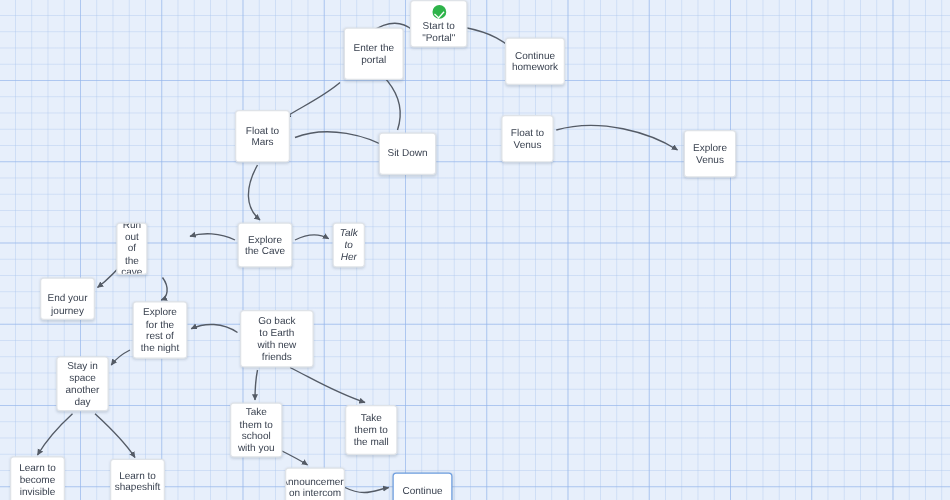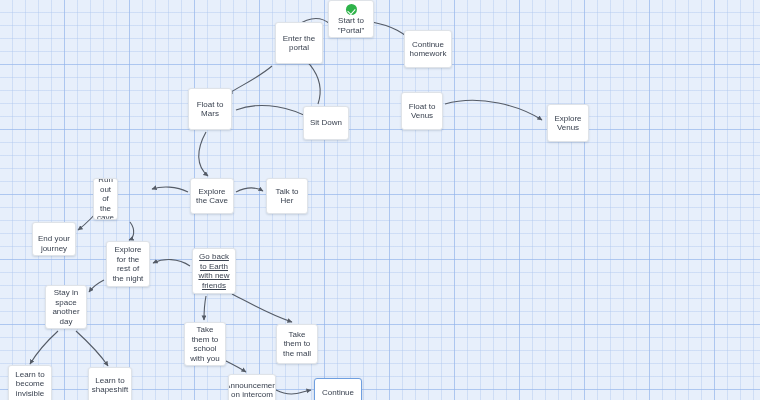--- a/index.html
+++ b/index.html
@@ -93,29 +93,29 @@
       <div class="node" style="left: 303px; top: 106px; width: 46px; height: 34px;"><span class="node-label">Sit Down</span></div>
       <div class="node" style="left: 401px; top: 92px; width: 42px; height: 38px;"><span class="node-label">Float to
 Venus</span></div>
       <div class="node" style="left: 547px; top: 104px; width: 42px; height: 38px;"><span class="node-label">Explore
 Venus</span></div>
       <div class="node" style="left: 93px; top: 178px; width: 25px; height: 42px;"><span class="node-label">Run out
 of the
 cave</span></div>
       <div class="node" style="left: 190px; top: 178px; width: 44px; height: 36px;"><span class="node-label">Explore
 the Cave</span></div>
-      <div class="node" style="left: 266px; top: 178px; width: 42px; height: 36px;"><span class="node-label">Talk to
+      <div class="node" style="left: 266px; top: 178px; width: 26px; height: 36px; font-style: italic;"><span class="node-label">Talk to
 Her</span></div>
       <div class="node" style="left: 32px; top: 222px; width: 44px; height: 34px; align-items: flex-end;"><span class="node-label">End your
 journey</span></div>
       <div class="node" style="left: 106px; top: 241px; width: 44px; height: 46px;"><span class="node-label">Explore
 for the
 rest of
 the night</span></div>
-      <div class="node" style="left: 192px; top: 248px; width: 44px; height: 46px; text-decoration: underline;"><span class="node-label">Go back
+      <div class="node" style="left: 192px; top: 248px; width: 59px; height: 46px;"><span class="node-label">Go back
 to Earth
 with new
 friends</span></div>
       <div class="node" style="left: 45px; top: 285px; width: 42px; height: 44px;"><span class="node-label">Stay in
 space
 another
 day</span></div>
       <div class="node" style="left: 184px; top: 322px; width: 42px; height: 44px;"><span class="node-label">Take
 them to
 school

